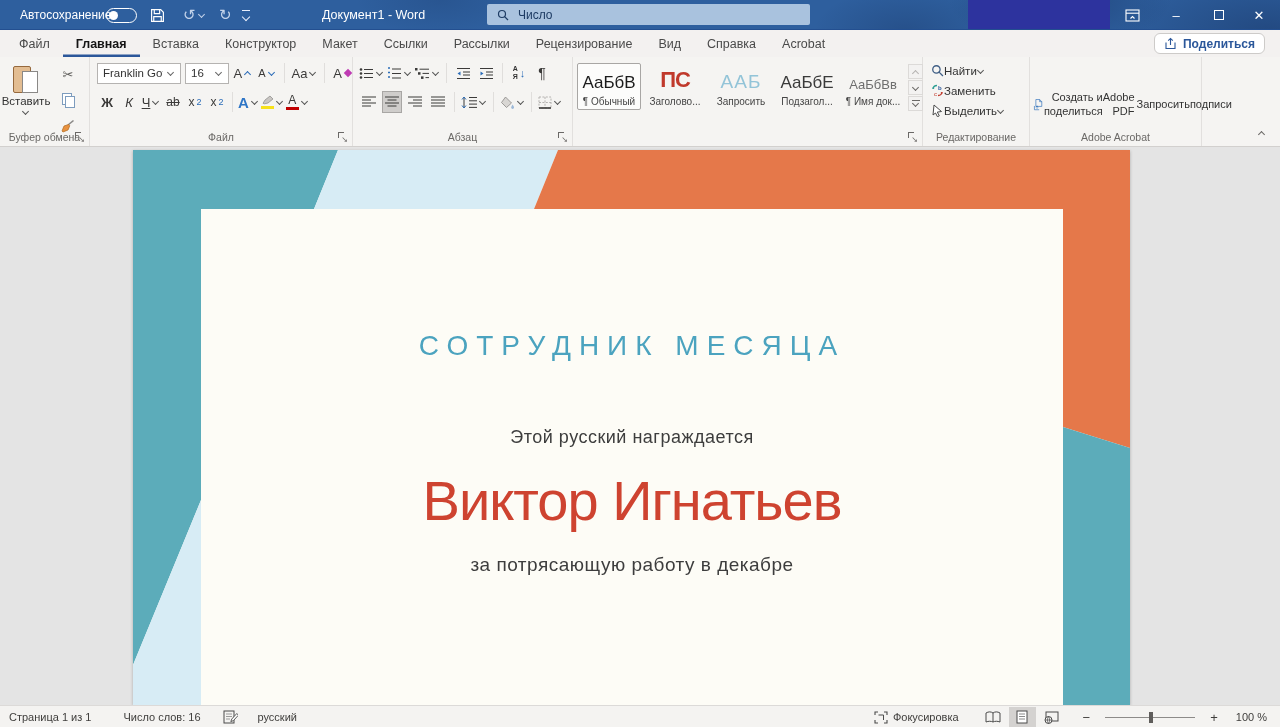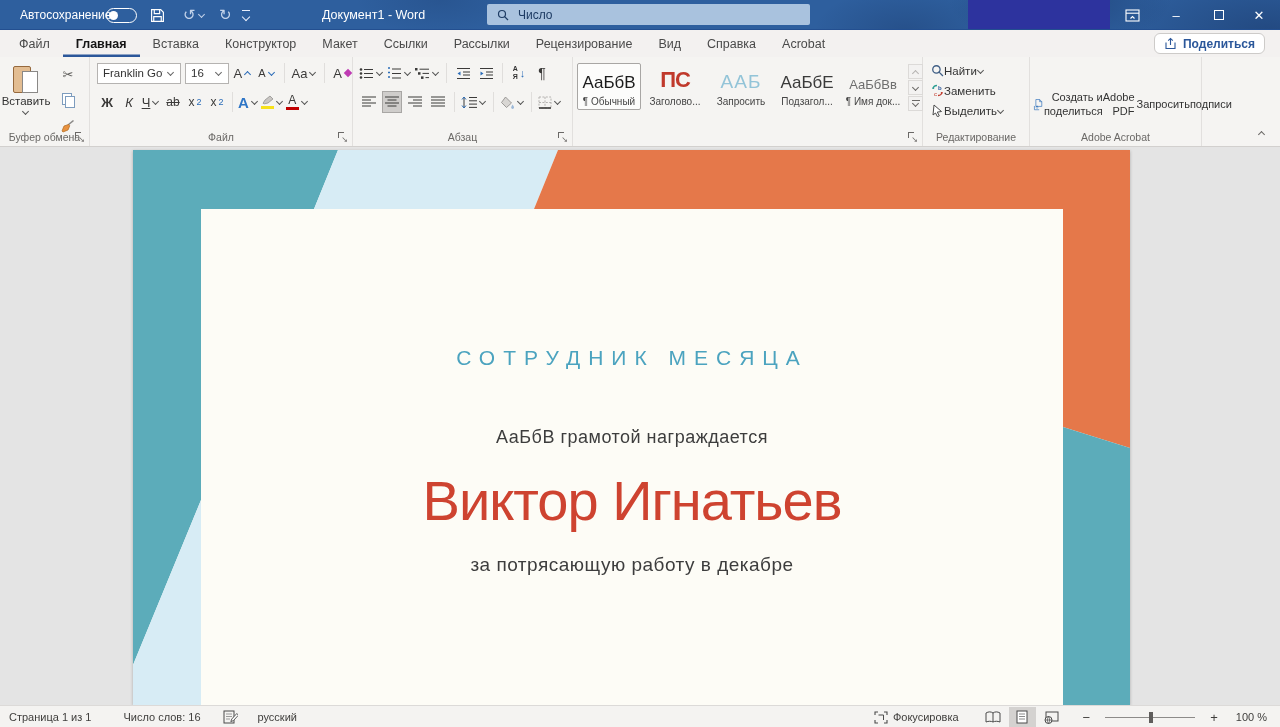--- a/index.html
+++ b/index.html
@@ -72,21 +72,21 @@
   .edrow{display:flex;align-items:center;height:19px;padding-left:8px;font-size:11.5px;color:#333;margin-bottom:1px}
 
   
   .acbtn{display:flex;align-items:center;justify-content:flex-start;font-size:11px;color:#333;line-height:1.25;text-align:right;padding-top:2px}
 
   
   #canvas{position:absolute;left:0;top:147px;width:1280px;height:558px;background:var(--canvas,#e4e4e4);overflow:hidden}
   #page{position:absolute;left:133px;top:3px;width:997px;height:555px;background:#fff;box-shadow:0 1px 3px rgba(0,0,0,.25)}
   #page svg{position:absolute;left:0;top:0}
   .cert{position:absolute;left:68px;width:862px;text-align:center}
-  #cert-heading{top:196px;font-size:21px;letter-spacing:8px;color:var(--heading-teal,#4ba3bf)}
+  #cert-heading{top:180px;font-size:28px;letter-spacing:8px;color:var(--heading-teal,#4ba3bf)}
   #cert-subtitle{top:277px;font-size:18px;color:#3d3d3d;letter-spacing:.5px}
   #cert-name{top:318px;font-size:56px;color:var(--certificate-red,#ce4330);letter-spacing:-1px}
   #cert-reason{top:404px;font-size:19px;color:#3d3d3d;letter-spacing:.5px}
 
   
   #statusbar{position:absolute;left:0;top:705px;width:1280px;height:22px;background:#f4f3f1;border-top:1px solid #dcdad8;font-size:11px;color:#3f3e3c;display:flex;align-items:center}
   .sb-item{display:flex;align-items:center;height:22px;padding:0 7px;gap:5px}
   #sb-right{position:absolute;right:6px;top:0;height:22px;display:flex;align-items:center}
   .viewbtn{width:27px;height:20px;display:flex;align-items:center;justify-content:center;margin:0 1px}
   .viewbtn.active{background:#d4d2d0}
@@ -482,21 +482,21 @@
     <svg width="997" height="555" viewBox="0 0 997 555">
       <rect x="0" y="0" width="997" height="555" fill="var(--page,#fdfcf6)"></rect>
       <polygon points="0,0 205,0 181,59 68,59 68,350 0,515" fill="var(--teal,#5cacba)"></polygon>
       <polygon points="205,0 425,0 401,59 181,59" fill="var(--light-blue,#d7ecf5)"></polygon>
       <polygon points="425,0 997,0 997,298 930,277 930,59 401,59" fill="var(--orange,#e5784a)"></polygon>
       <polygon points="930,277 997,298 997,555 930,555" fill="var(--teal,#5cacba)"></polygon>
       <polygon points="68,350 68,555 0,555 0,515" fill="var(--light-blue,#d7ecf5)"></polygon>
       <rect x="68" y="59" width="862" height="496" fill="var(--page,#fdfcf6)"></rect>
     </svg>
     <div class="cert" id="cert-heading">СОТРУДНИК МЕСЯЦА</div>
-    <div class="cert" id="cert-subtitle">АаБбВ грамотой награждается</div>
+    <div class="cert" id="cert-subtitle">Этой русский награждается</div>
     <div class="cert" id="cert-reason">за потрясающую работу в декабре</div>
     <div class="cert" id="cert-name">Виктор Игнатьев</div>
   </div>
 </div>
 
 <div id="statusbar">
   <span class="sb-item" style="margin-left:2px">Страница 1 из 1</span>
   <span class="sb-item" style="margin-left:18px">Число слов: 16</span>
   <span class="sb-item" style="margin-left:8px">
     <svg width="15" height="14" viewBox="0 0 15 14">

